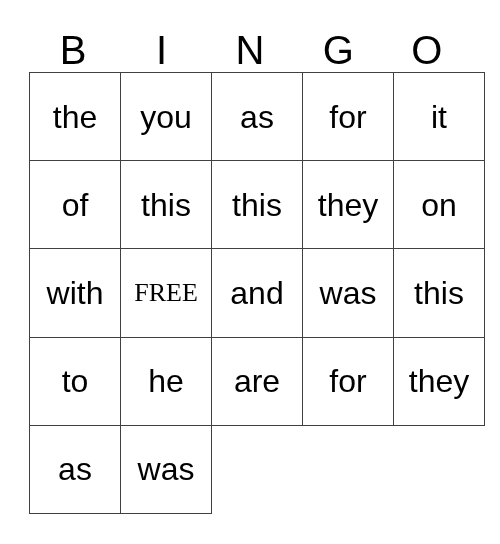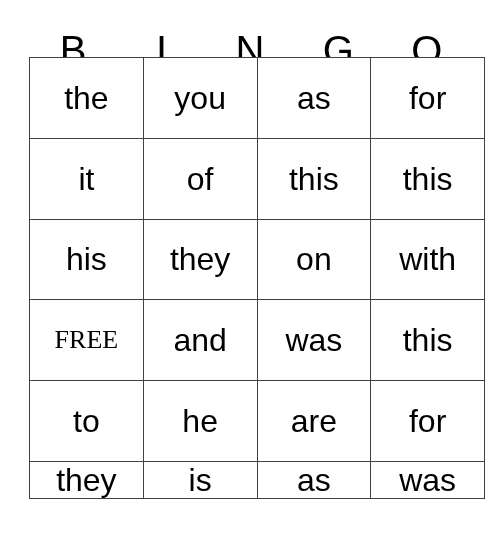--- a/index.html
+++ b/index.html
@@ -39,28 +39,28 @@
     line-height: 44px;
     font-weight: 400;
     color: #000000;
     letter-spacing: 0px;
   }
 
   
   #bingo-grid {
     position: absolute;
     left: 29px;
-    top: 57px;
+    top: 72px;
     width: 456px;
     height: 442px;
     box-sizing: border-box;
     border-top: 1px solid #404040;
     border-left: 1px solid #404040;
     display: grid;
-    grid-template-columns: repeat(4, 1fr);
+    grid-template-columns: repeat(5, 1fr);
     grid-template-rows: repeat(5, 1fr);
     background: #ffffff;
   }
   .bingo-cell {
     box-sizing: border-box;
     border-right: 1px solid #404040;
     border-bottom: 1px solid #404040;
     display: flex;
     align-items: center;
     justify-content: center;
@@ -114,23 +114,20 @@
     <div class="bingo-cell">
       <span class="cell-text">of</span>
     </div>
     <div class="bingo-cell">
       <span class="cell-text">this</span>
     </div>
     <div class="bingo-cell">
       <span class="cell-text">this</span>
     </div>
     <div class="bingo-cell">
-      <span class="cell-text">his</span>
-    </div>
-    <div class="bingo-cell">
       <span class="cell-text">they</span>
     </div>
 
     <div class="bingo-cell">
       <span class="cell-text">on</span>
     </div>
     <div class="bingo-cell">
       <span class="cell-text">with</span>
     </div>
     <div class="bingo-cell cell-free">
@@ -156,23 +153,20 @@
       <span class="cell-text">are</span>
     </div>
 
     <div class="bingo-cell">
       <span class="cell-text">for</span>
     </div>
     <div class="bingo-cell">
       <span class="cell-text">they</span>
     </div>
     <div class="bingo-cell">
-      <span class="cell-text">is</span>
-    </div>
-    <div class="bingo-cell">
       <span class="cell-text">as</span>
     </div>
     <div class="bingo-cell">
       <span class="cell-text">was</span>
     </div>
 
   </div>
 </div>
 
 </body></html>

